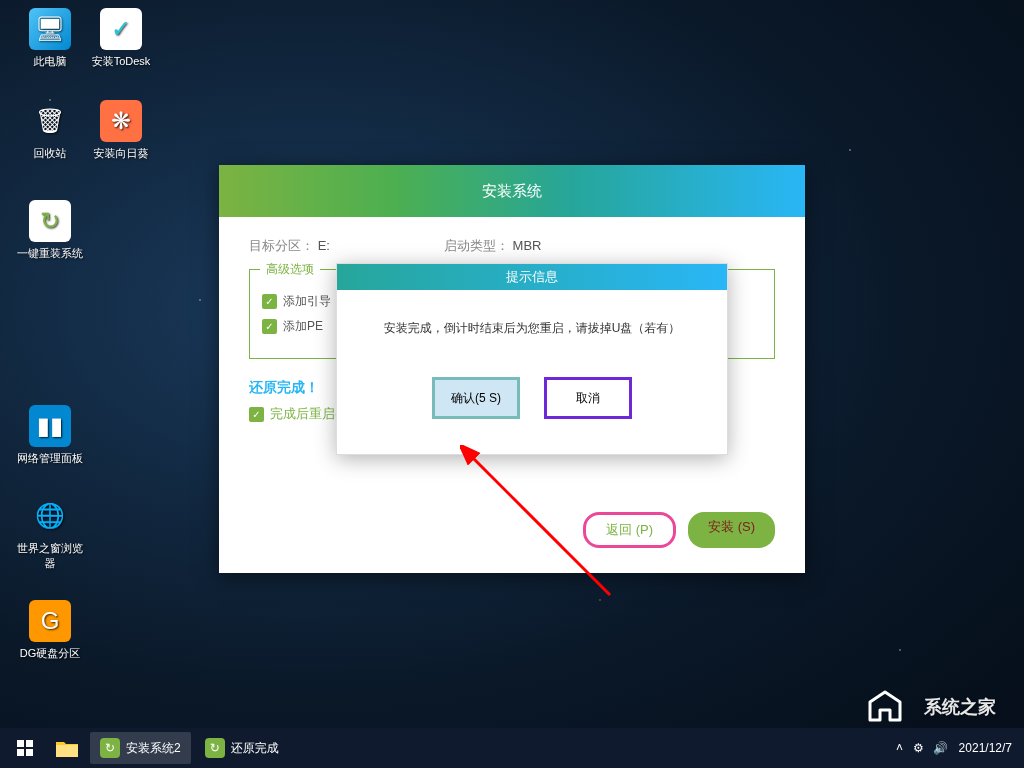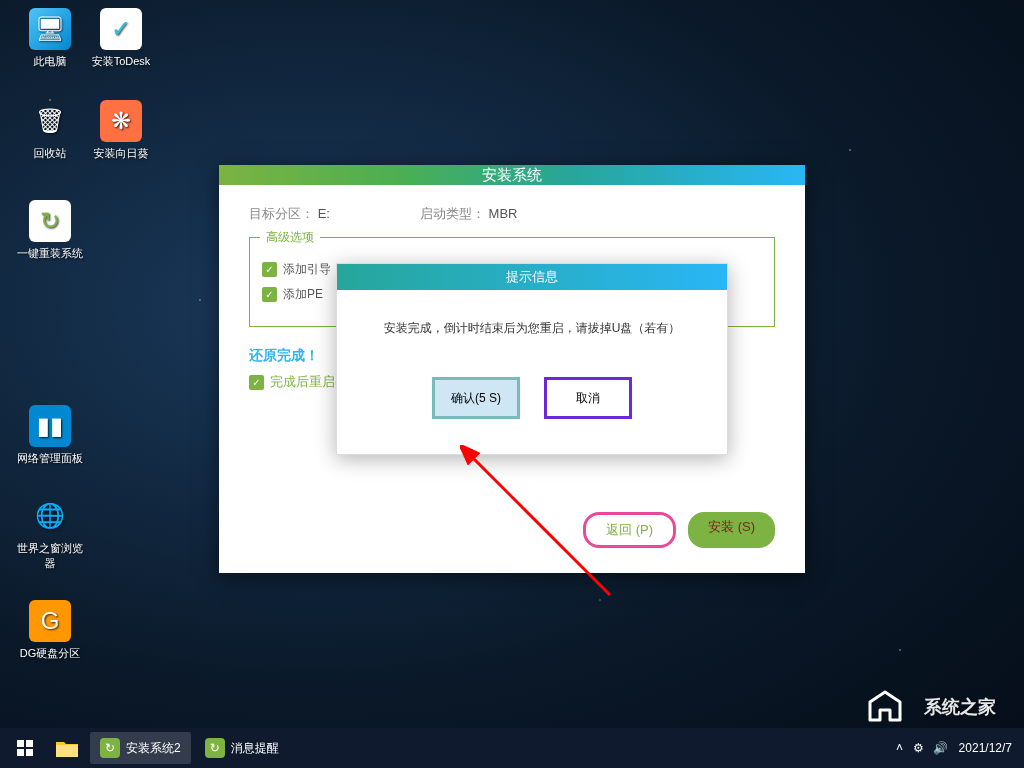--- a/index.html
+++ b/index.html
@@ -2,21 +2,21 @@
 <html><head>
 <meta charset="utf-8">
 <style>
 * { margin: 0; padding: 0; box-sizing: border-box; font-family: "Microsoft YaHei", sans-serif; }
 body { width: 1024px; height: 768px; overflow: hidden; background: radial-gradient(ellipse at 30% 40%, #1a3a5c 0%, #0a1828 60%, #050d18 100%); position: relative; }
 .stars { position: absolute; inset: 0; background-image: radial-gradient(1px 1px at 50px 100px, #fff, transparent), radial-gradient(1px 1px at 200px 300px, #fff, transparent), radial-gradient(1px 1px at 400px 200px, #aaa, transparent), radial-gradient(1px 1px at 700px 400px, #fff, transparent), radial-gradient(1px 1px at 850px 150px, #fff, transparent), radial-gradient(1px 1px at 600px 600px, #aaa, transparent), radial-gradient(1px 1px at 300px 500px, #fff, transparent), radial-gradient(1px 1px at 900px 650px, #fff, transparent); }
 .desktop { position: absolute; top: 0; left: 0; width: 100%; height: calc(100% - 40px); }
 .desktop-icon { position: absolute; width: 70px; display: flex; flex-direction: column; align-items: center; gap: 4px; color: #fff; font-size: 11px; text-align: center; text-shadow: 1px 1px 2px rgba(0,0,0,0.8); cursor: pointer; }
 .icon-img { width: 42px; height: 42px; border-radius: 6px; display: flex; align-items: center; justify-content: center; font-size: 24px; }
 .main-window { position: absolute; left: 219px; top: 165px; width: 586px; height: 408px; background: #fff; box-shadow: 0 4px 20px rgba(0,0,0,0.5); }
-.main-header { height: 20px; background: linear-gradient(90deg, #7cb342 0%, #4caf50 30%, #26a69a 60%, #29b6f6 100%); color: #fff; display: flex; align-items: center; justify-content: center; font-size: 15px; }
+.main-header { height: 52px; background: linear-gradient(90deg, #7cb342 0%, #4caf50 30%, #26a69a 60%, #29b6f6 100%); color: #fff; display: flex; align-items: center; justify-content: center; font-size: 15px; }
 .main-body { padding: 20px 30px; color: #555; font-size: 13px; }
 .info-row { display: flex; gap: 30px; margin-bottom: 14px; }
 .info-row span:first-child { color: #888; }
 .adv-section { border: 1px solid #7cb342; padding: 15px 12px; margin-top: 10px; position: relative; }
 .adv-title { position: absolute; top: -9px; left: 10px; background: #fff; padding: 0 6px; color: #7cb342; font-size: 12px; }
 .checkbox-row { display: flex; align-items: center; gap: 6px; margin: 8px 0; font-size: 12px; }
 .chk { width: 15px; height: 15px; background: #7cb342; border-radius: 2px; display: inline-flex; align-items: center; justify-content: center; color: #fff; font-size: 10px; }
 .status-text { color: #29b6f6; font-size: 14px; font-weight: bold; margin-top: 20px; }
 .restart-row { display: flex; align-items: center; margin-top: 8px; gap: 6px; color: #7cb342; font-size: 13px; }
 .btn-row { position: absolute; right: 30px; bottom: 25px; display: flex; gap: 12px; }
@@ -78,21 +78,21 @@
       <div class="icon-img" style="background: rgb(255, 152, 0);">G</div>
       <span>DG硬盘分区</span>
     </div>
   </div>
 
 <div class="main-window">
   <div class="main-header">安装系统</div>
   <div class="main-body">
     <div class="info-row">
       <div><span>目标分区：</span> <span>E:</span></div>
-      <div style="margin-left:60px"><span>启动类型：</span> <span>MBR</span></div>
+      <div style="margin-left:84px"><span>启动类型：</span> <span>MBR</span></div>
     </div>
     <div class="adv-section">
       <span class="adv-title">高级选项</span>
       <div class="checkbox-row">
           <span class="chk">✓</span>
           <span>添加引导</span>
         </div>
       <div class="checkbox-row">
           <span class="chk">✓</span>
           <span>添加PE</span>
@@ -151,21 +151,21 @@
         <path d="M0 3 h8 l2 2 h12 v13 h-22 z" fill="#ffca28"></path>
         <rect x="0" y="6" width="22" height="12" fill="#ffe082"></rect>
       </svg>
   </div>
   <div class="tb-task active">
     <div class="tb-task-icon">↻</div>
     <span>安装系统2</span>
   </div>
   <div class="tb-task">
     <div class="tb-task-icon">↻</div>
-    <span>消息提醒</span>
+    <span>还原完成</span>
   </div>
   <div class="tb-right">
     <span>˄</span>
     <span>⚙</span>
     <span>🔊</span>
     <span>2021/12/7</span>
   </div>
 </div>
 
 </body></html>

